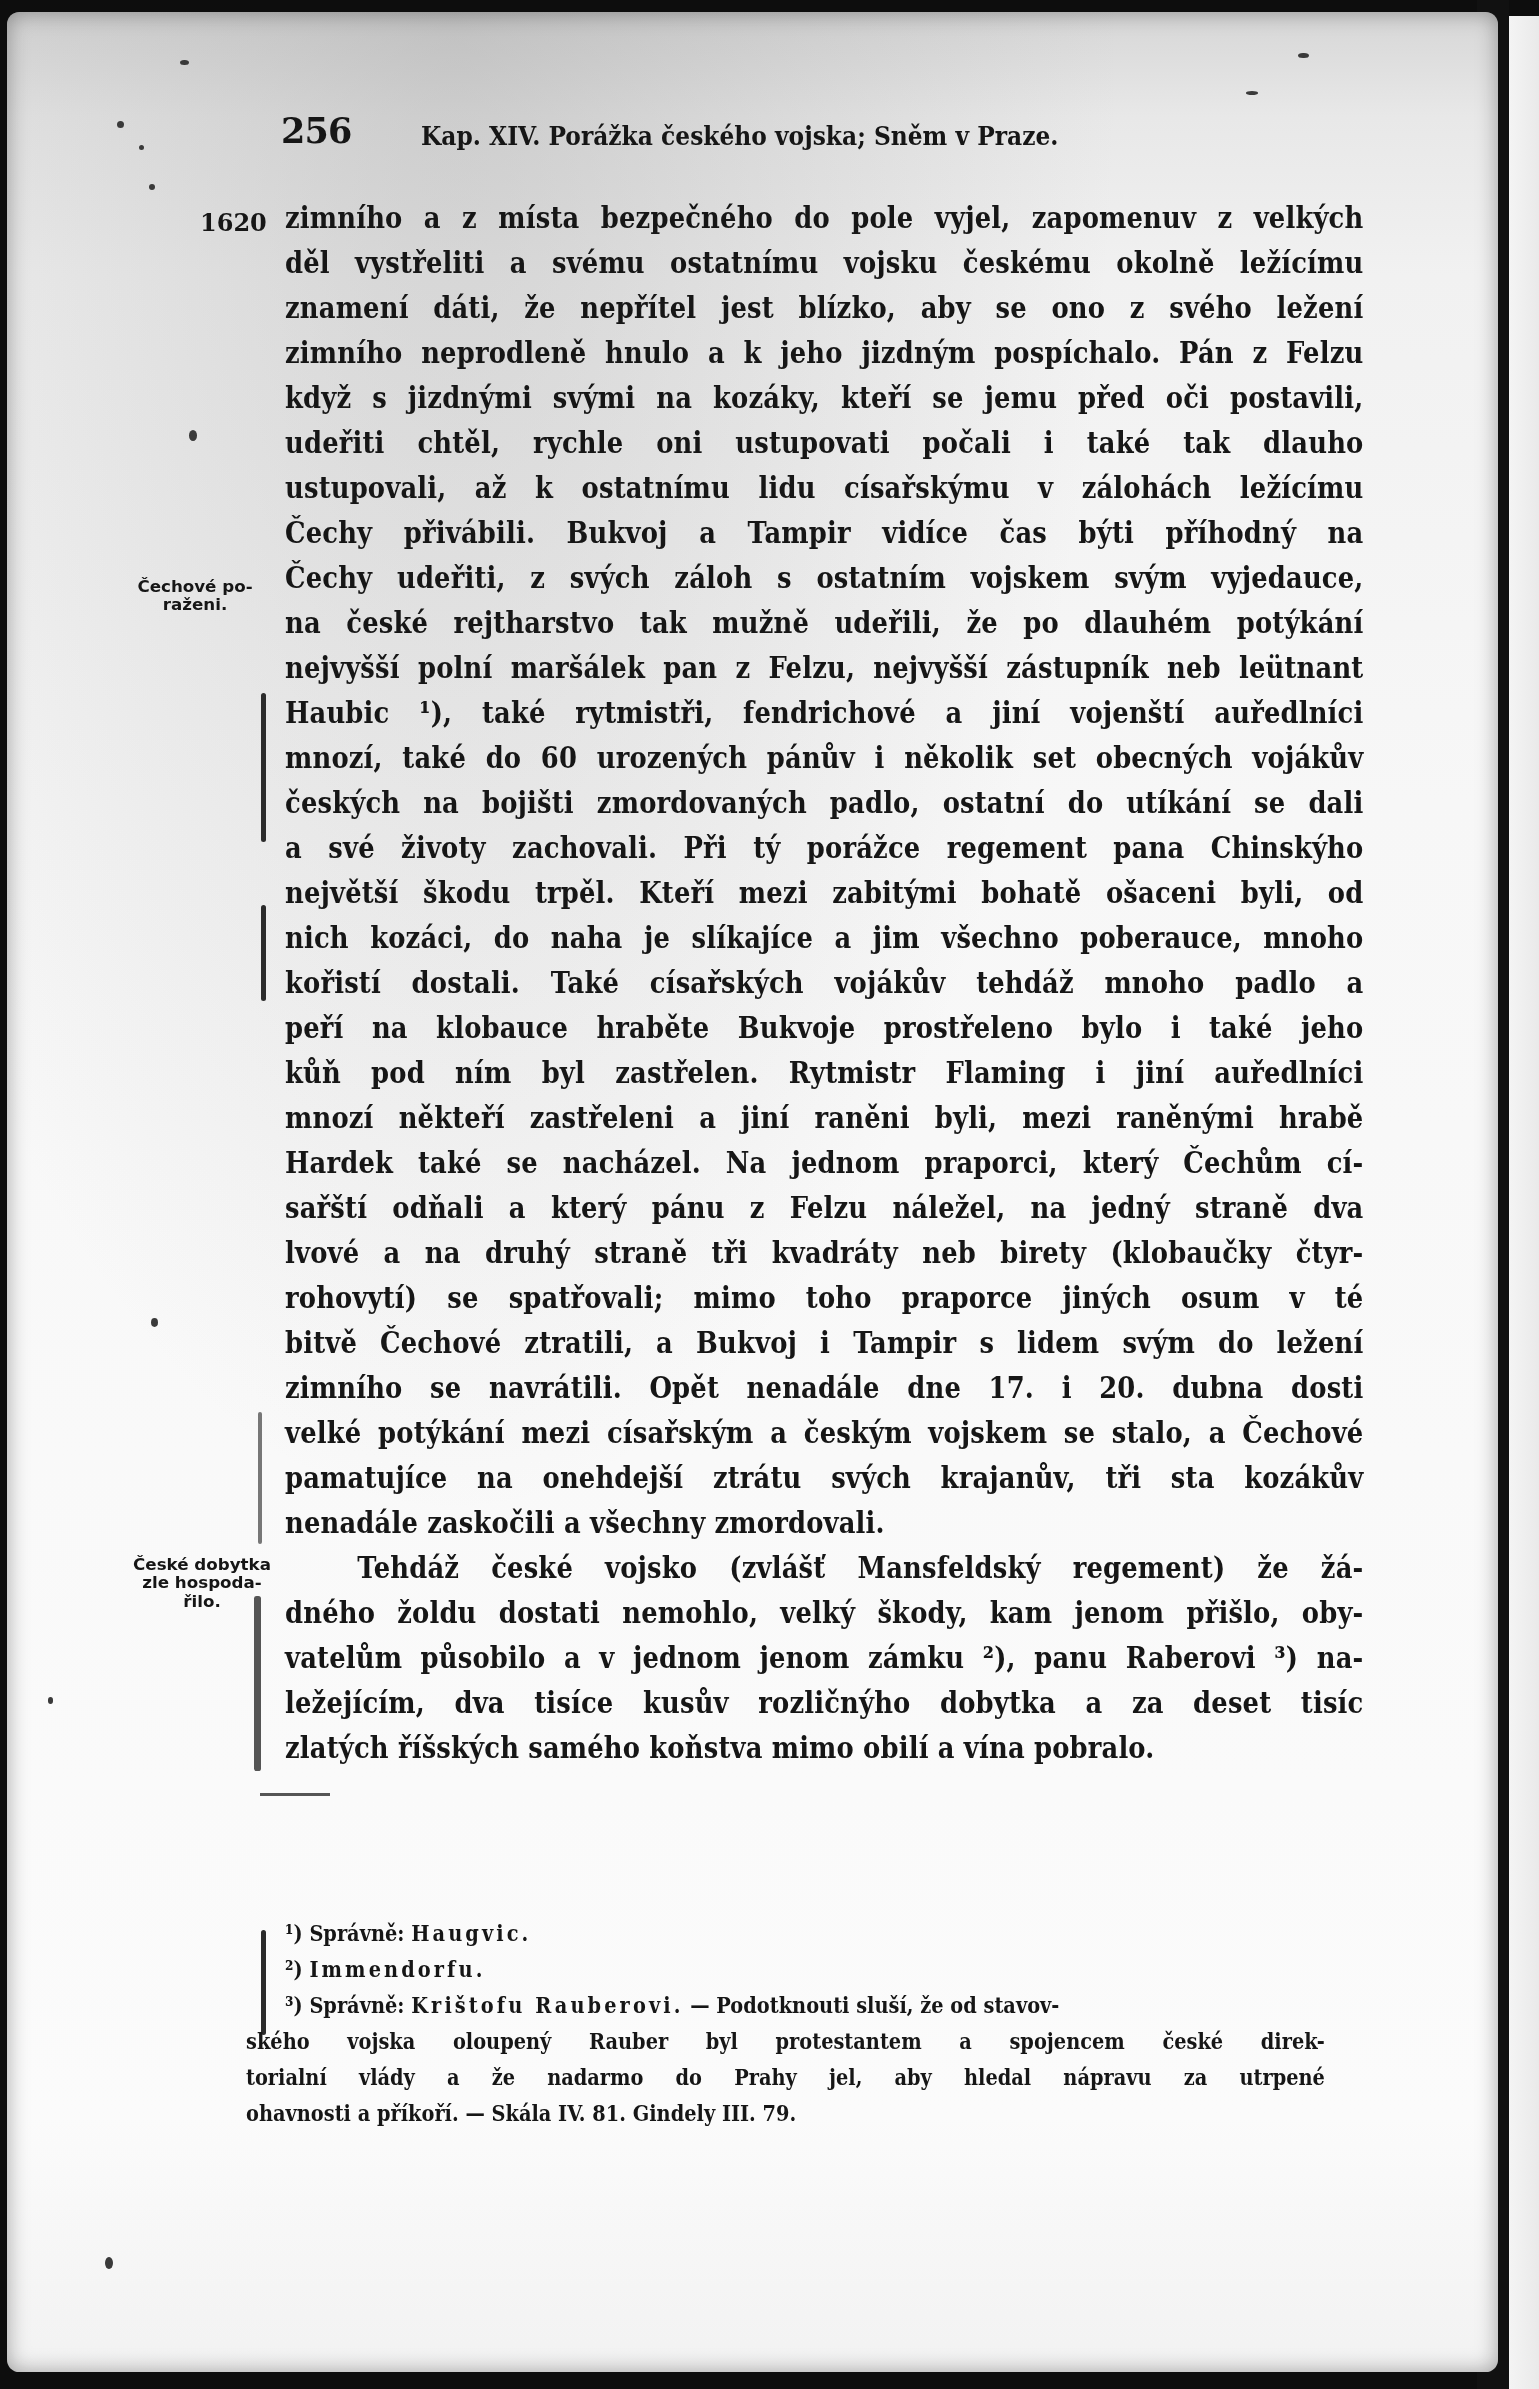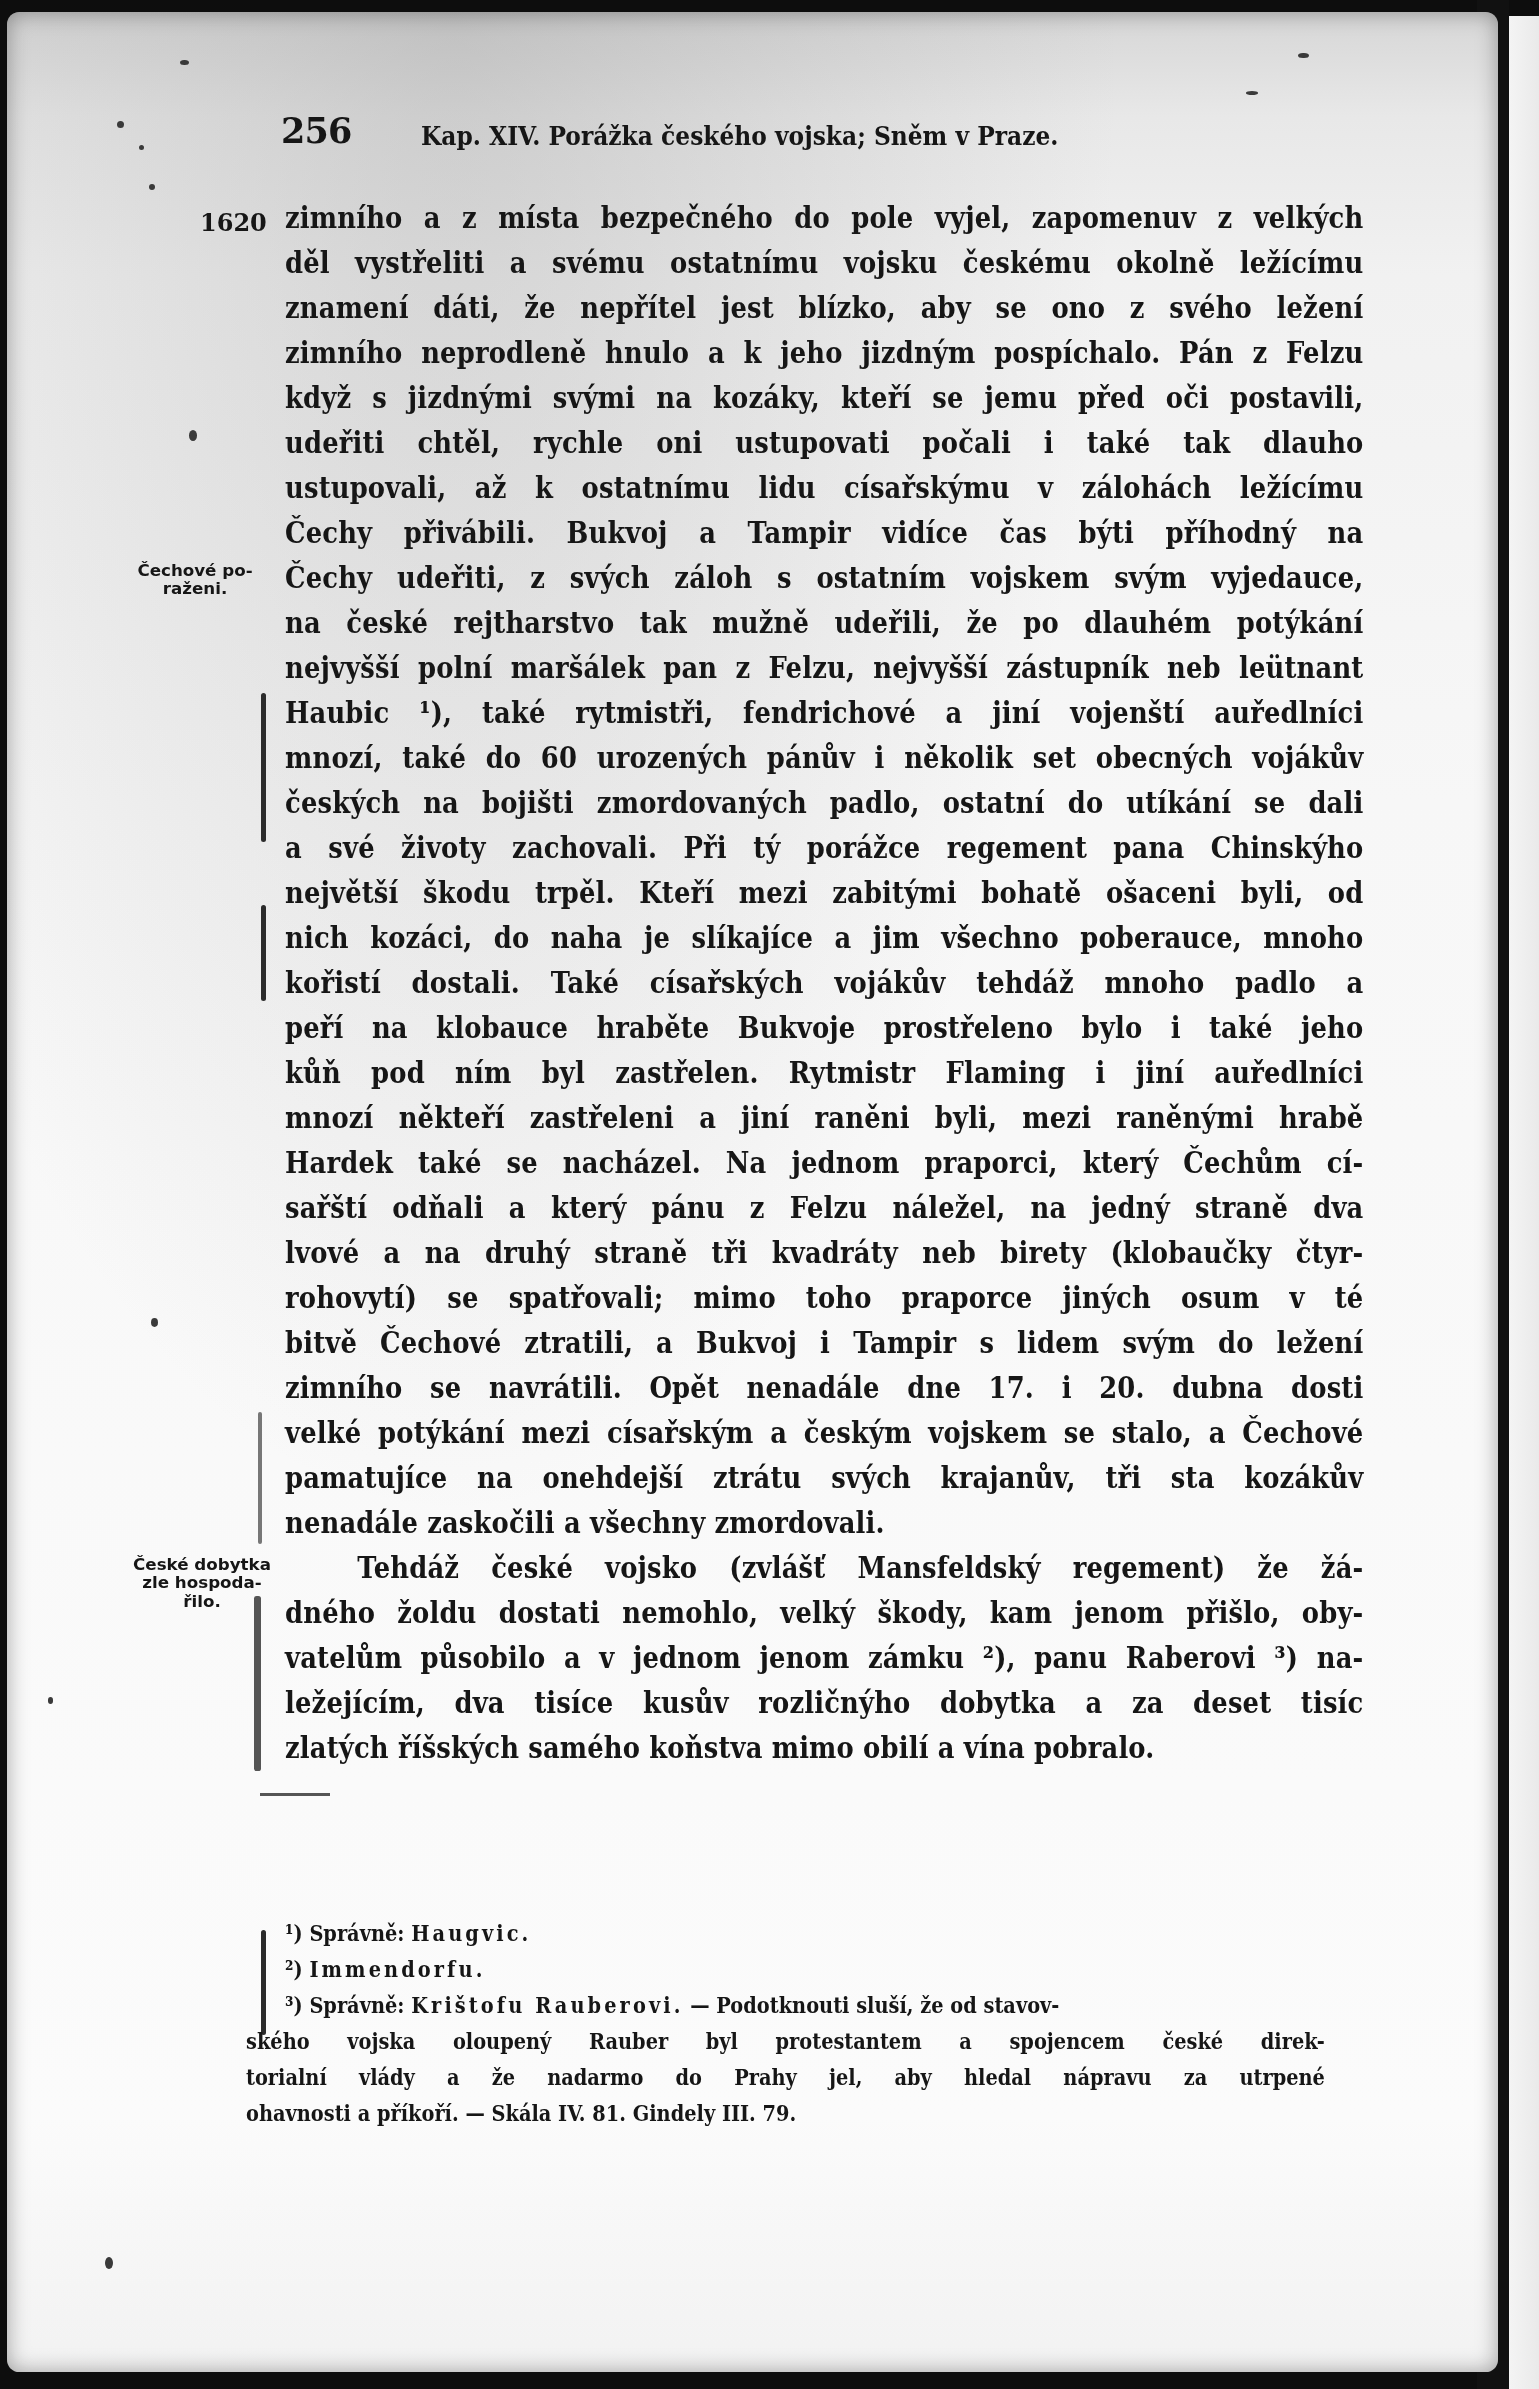--- a/index.html
+++ b/index.html
@@ -179,21 +179,21 @@
 <div class="speck" style="left:105px;top:2257px;width:8px;height:12.3px;"></div>
 
 <div class="header">
   <span class="page-number">256</span>
   <span class="running-title">Kap. XIV.  Porážka českého vojska; Sněm v Praze.</span>
 </div>
 
 <div class="margin-year">1620</div>
 
 <div class="marginal-note note-1">
-  <span style="white-space:pre-line;display:block;">Čechové po-
+  <span style="white-space:pre-line;display:block;margin-top:16px;">Čechové po-
 raženi.</span>
 </div>
 <div class="marginal-note note-2">
   <span style="white-space:pre-line;display:block;">České dobytka
 zle hospoda-
 řilo.</span>
 </div>
 
 <div class="margin-rule" style="left:261px;top:693px;height:149px;"></div>
 <div class="margin-rule" style="left:261px;top:905px;height:96px;"></div>

